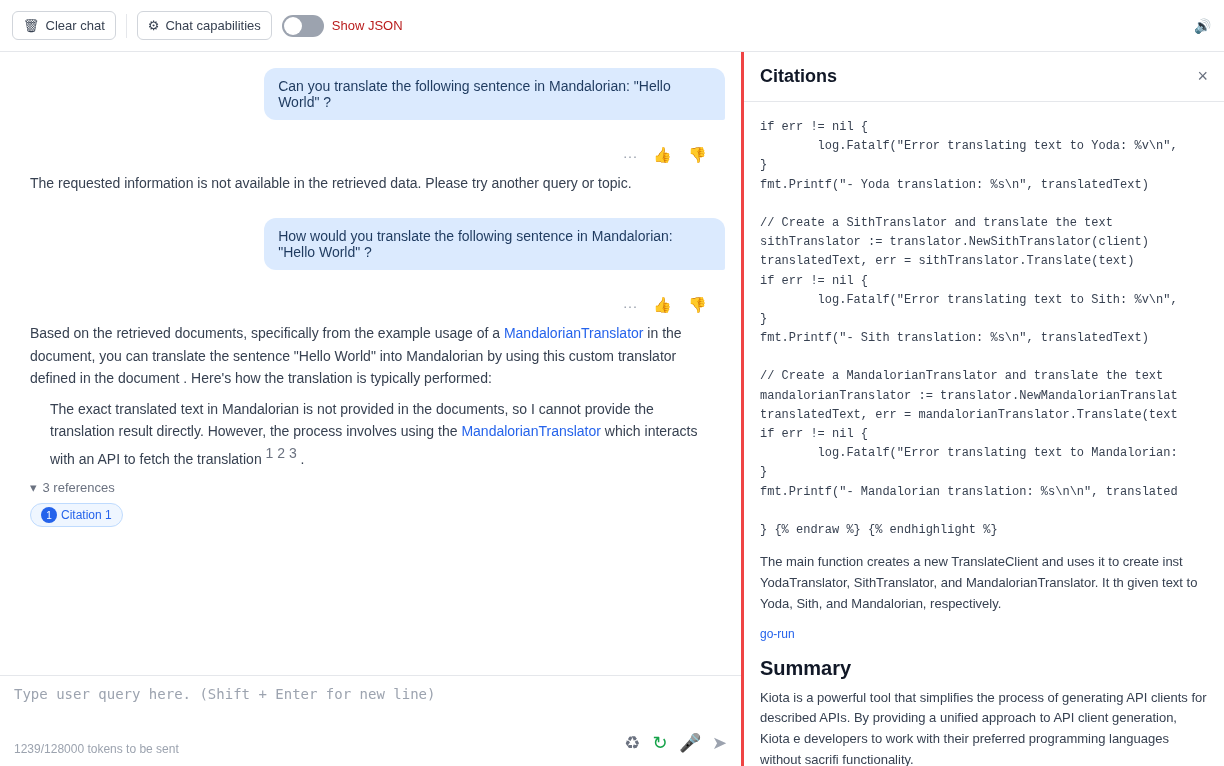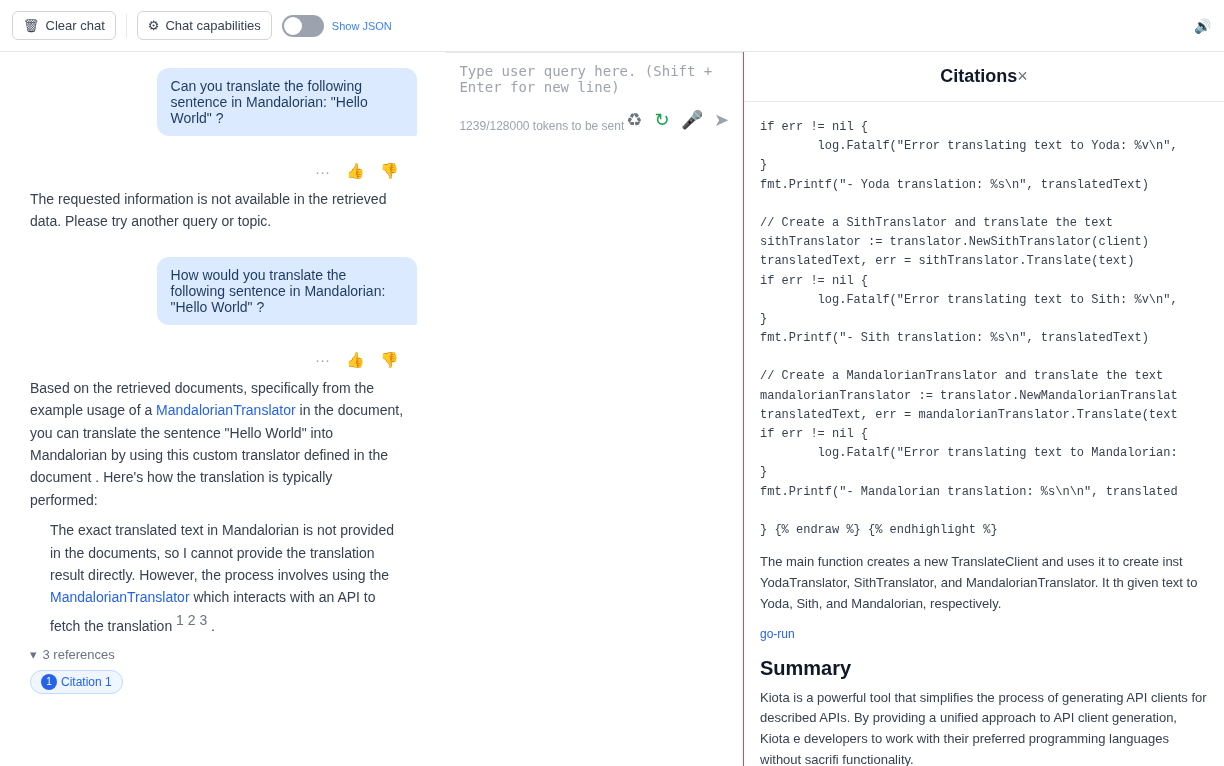--- a/index.html
+++ b/index.html
@@ -13,32 +13,32 @@
       display: flex; align-items: center; gap: 6px; padding: 6px 10px; border: 1px solid #d1d5db; border-radius: 6px; background: #fff; cursor: pointer; font-size: 13px; color: #374151;
     }
     .toolbar-divider { width: 1px; height: 24px; background: #e5e7eb; }
     .toggle-wrap { display: flex; align-items: center; gap: 8px; }
     .toggle {
       width: 42px; height: 22px; background: #9ca3af; border-radius: 11px; position: relative; cursor: pointer;
     }
     .toggle-knob {
       width: 18px; height: 18px; background: #fff; border-radius: 50%; position: absolute; top: 2px; left: 2px; transition: left 0.2s;
     }
-    .toggle-label { font-size: 11px; color: #3b82f6; }
+    .toggle-label { font-size: 13px; color: #b91c1c; }
     .toolbar-right { margin-left: auto; }
     .speaker-icon { cursor: pointer; color: #6b7280; }
 
     
     .main-area {
       display: flex; flex: 1; overflow: hidden;
     }
 
     
     .chat-panel {
-      flex: 1; display: flex; flex-direction: row; overflow: hidden; border-right: 1px solid #ef4444; gap: 12px;
+      flex: 1; display: flex; flex-direction: column; overflow: hidden; border-right: 3px solid #ef4444;
     }
     .chat-messages {
       flex: 1; overflow-y: auto; padding: 16px; display: flex; flex-direction: column; gap: 12px;
     }
 
     
     .user-msg {
       align-self: flex-end; background: #dbeafe; border-radius: 12px 12px 2px 12px; padding: 10px 14px; max-width: 65%; font-size: 14px; color: #1e3a5f;
     }
 
@@ -84,21 +84,21 @@
     .token-count { font-size: 12px; color: #9ca3af; }
     .input-actions { display: flex; gap: 8px; align-items: center; }
     .input-icon-btn { background: none; border: none; cursor: pointer; color: #6b7280; font-size: 18px; padding: 2px; }
     .send-btn { background: none; border: none; cursor: pointer; color: #9ca3af; font-size: 18px; }
 
     
     .citations-panel {
       width: 480px; flex-shrink: 0; display: flex; flex-direction: column; overflow: hidden;
     }
     .citations-header {
-      display: flex; align-items: center; justify-content: center; padding: 14px 16px; border-bottom: 1px solid #e5e7eb;
+      display: flex; align-items: center; justify-content: space-between; padding: 14px 16px; border-bottom: 1px solid #e5e7eb;
     }
     .citations-title { font-size: 18px; font-weight: 600; color: #111827; }
     .close-btn { background: none; border: none; cursor: pointer; color: #6b7280; font-size: 18px; }
     .citations-body { flex: 1; overflow-y: auto; padding: 16px; }
     .citations-body pre, .citations-body .code-block {
       font-family: 'Courier New', monospace; font-size: 12px; color: #374151; white-space: pre-wrap; word-break: break-all; line-height: 1.6;
     }
     .citations-body p { font-size: 13px; color: #374151; line-height: 1.6; margin-bottom: 12px; }
     .citations-body .summary-heading { font-size: 20px; font-weight: 700; color: #111827; margin: 16px 0 8px; }
     .img-placeholder { font-size: 12px; color: #2563eb; margin-bottom: 12px; display: block; }

